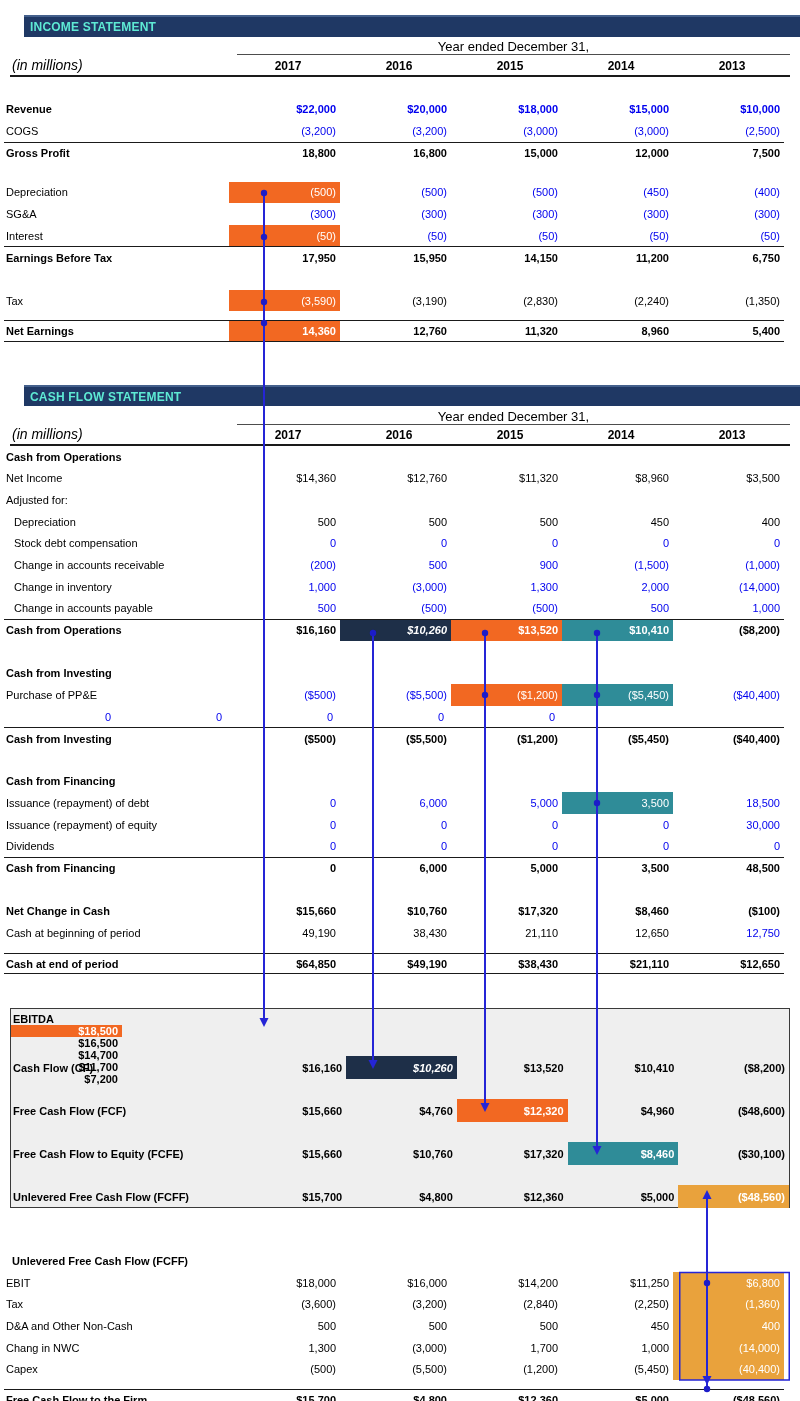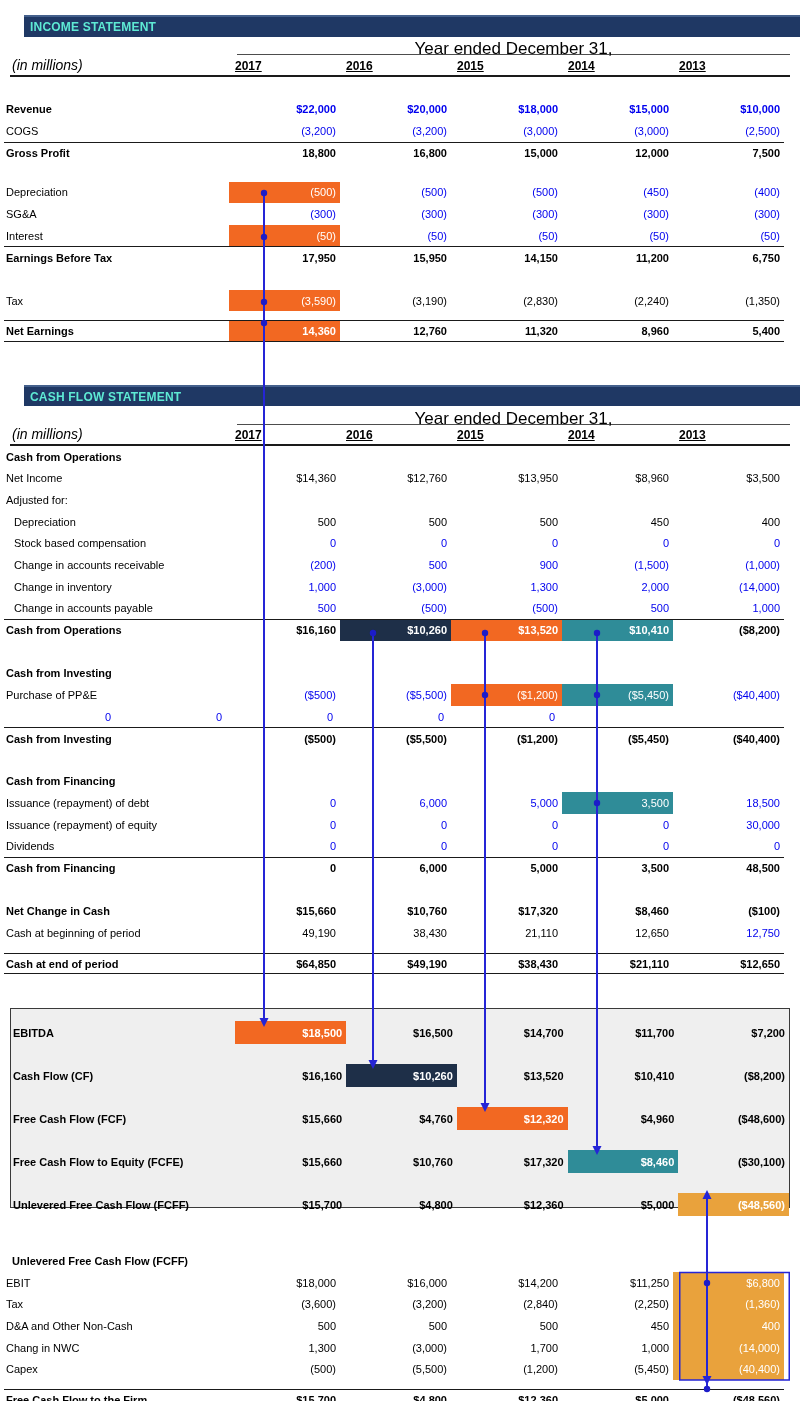--- a/index.html
+++ b/index.html
@@ -8,52 +8,52 @@
     font-family:"Liberation Sans","DejaVu Sans",sans-serif;font-size:11px;color:#000;
   }
   .bar{
     position:absolute;left:24px;width:780px;height:21px;
     background:var(--navybar);color:#5eead4;font-weight:bold;font-size:12px;
     display:flex;align-items:center;padding-left:6px;box-sizing:border-box;
     border-top:2px solid #44608c;letter-spacing:.2px;
   }
   .phead{
     position:absolute;left:237px;width:553px;height:16px;text-align:center;
-    font-size:17px;border-bottom:1.5px solid #4d4d4d;box-sizing:border-box;
+    font-size:13px;border-bottom:1.5px solid #4d4d4d;box-sizing:border-box;
   }
   .cols{
     position:absolute;left:10px;width:780px;display:flex;align-items:flex-end;
     border-bottom:2px solid #1a1a1a;box-sizing:border-box;height:22px;padding-bottom:2px;
   }
   .cols .unit{width:225px;font-style:italic;font-size:14px;padding-left:2px;box-sizing:border-box;}
-  .cols .yr{width:111px;text-align:left;font-weight:bold;font-size:12px;padding-right:5px;box-sizing:border-box;text-decoration:underline;}
+  .cols .yr{width:111px;text-align:center;font-weight:bold;font-size:12px;padding-right:5px;box-sizing:border-box;}
   .tbl{position:absolute;left:4px;width:780px;}
   .row{display:flex;height:21.65px;align-items:stretch;box-sizing:border-box;}
   .row.bt{border-top:1.5px solid #1a1a1a;}
   .row.bb{border-bottom:1.5px solid #1a1a1a;margin-top:9px;}
   .sp{width:100%;}
   .lbl{width:225px;padding-left:2px;box-sizing:border-box;white-space:nowrap;display:flex;align-items:center;}
   .lbl.ind{padding-left:10px;}
   .b{font-weight:bold;}
   .val{
     width:111px;box-sizing:border-box;padding-right:4px;
     display:flex;align-items:center;justify-content:flex-end;white-space:nowrap;
   }
   .blue{color:var(--bluetext);}
   .hl{color:#fff;}
   .hl-orange{background:var(--orange);}
-  .hl-navy{background:var(--navycell);}
+  .hl-navy{background:var(--navycell);font-style:italic;}
   .hl-teal{background:var(--teal);}
   .hl-amber{background:var(--amber);}
   #sumbox{
     position:absolute;left:10px;top:1008px;width:780px;height:200px;
     background:var(--boxbg);border:1.5px solid #3a3a3a;box-sizing:border-box;
   }
   #sum-tbl .row{height:23px;margin-top:20px;}
-  #sum-tbl .row:first-child{margin-top:12px;}
+  #sum-tbl .row:first-child{margin-top:4px;flex-direction:column;}
   .fcff-title{
     position:absolute;left:12px;top:1250px;height:22px;display:flex;align-items:center;
     font-weight:bold;white-space:nowrap;
   }
   #overlay{position:absolute;left:0;top:0;z-index:10;pointer-events:none;}
   .cline{stroke:var(--linec);stroke-width:2;}
   .dot{fill:var(--dotc);}
   .tri{fill:var(--linec);}
   .blockrect{fill:none;stroke:var(--linec);stroke-width:1.5;}
 </style>
@@ -174,42 +174,42 @@
         <div class="val"></div>
         <div class="val"></div>
         <div class="val"></div>
         <div class="val"></div>
         <div class="val"></div>
       </div>
       <div class="row">
         <div class="lbl">Net Income</div>
         <div class="val">$14,360</div>
         <div class="val">$12,760</div>
-        <div class="val">$13,950</div>
+        <div class="val">$11,320</div>
         <div class="val">$8,960</div>
         <div class="val">$3,500</div>
       </div>
       <div class="row">
         <div class="lbl">Adjusted for:</div>
         <div class="val"></div>
         <div class="val"></div>
         <div class="val"></div>
         <div class="val"></div>
         <div class="val"></div>
       </div>
       <div class="row">
         <div class="lbl ind">Depreciation</div>
         <div class="val">500</div>
         <div class="val">500</div>
         <div class="val">500</div>
         <div class="val">450</div>
         <div class="val">400</div>
       </div>
       <div class="row">
-        <div class="lbl ind">Stock based compensation</div>
+        <div class="lbl ind">Stock debt compensation</div>
         <div class="val blue">0</div>
         <div class="val blue">0</div>
         <div class="val blue">0</div>
         <div class="val blue">0</div>
         <div class="val blue">0</div>
       </div>
       <div class="row">
         <div class="lbl ind">Change in accounts receivable</div>
         <div class="val blue">(200)</div>
         <div class="val blue">500</div>

